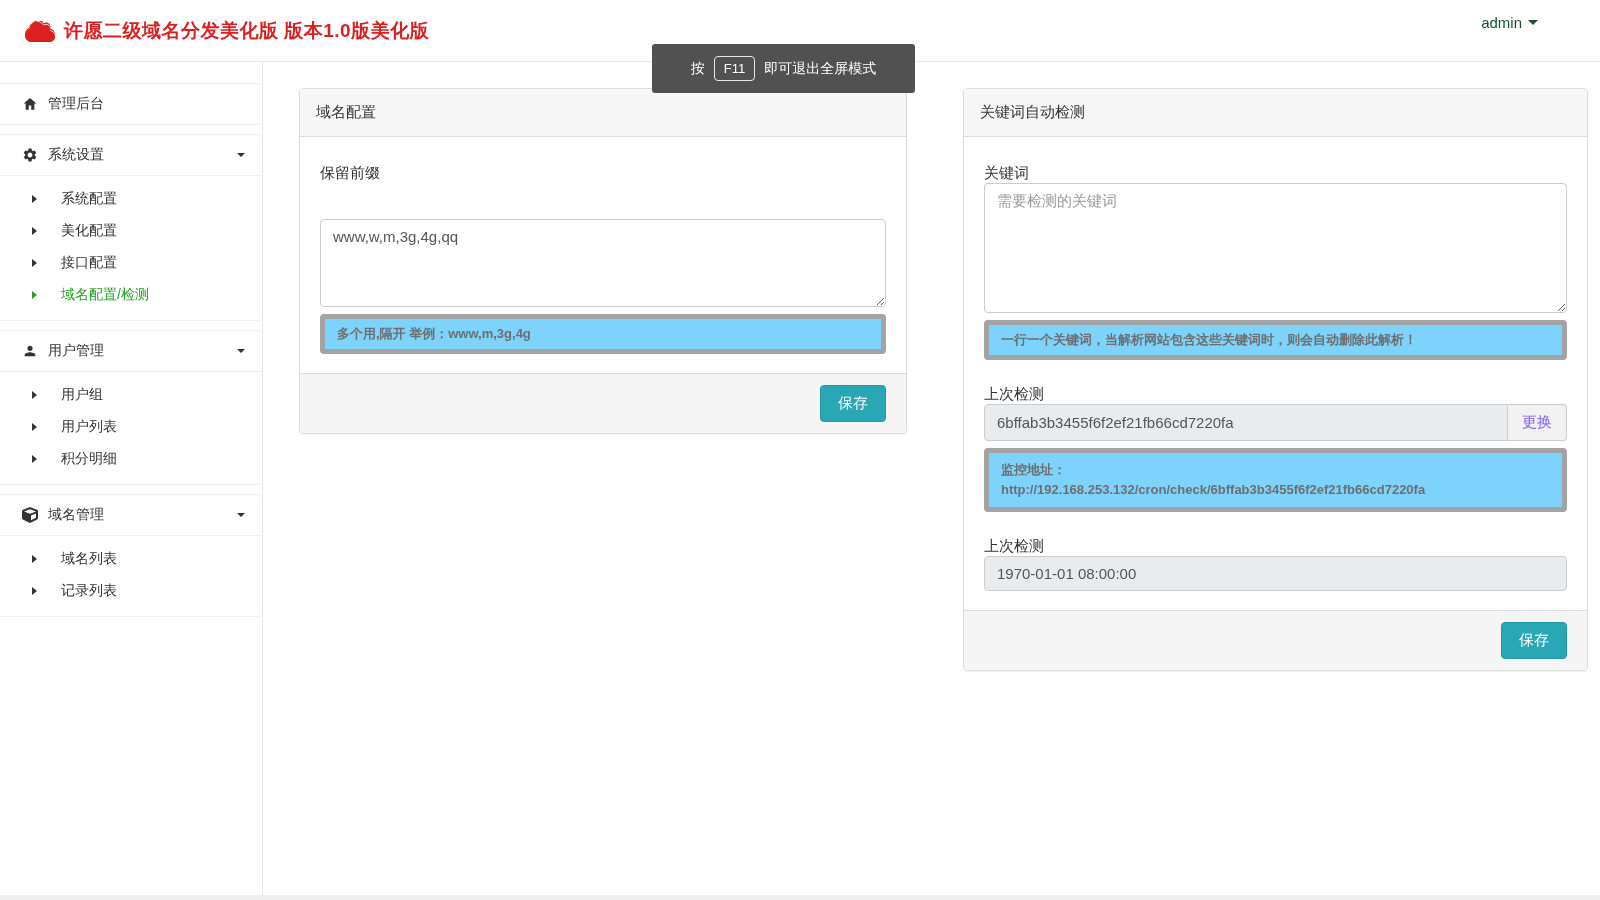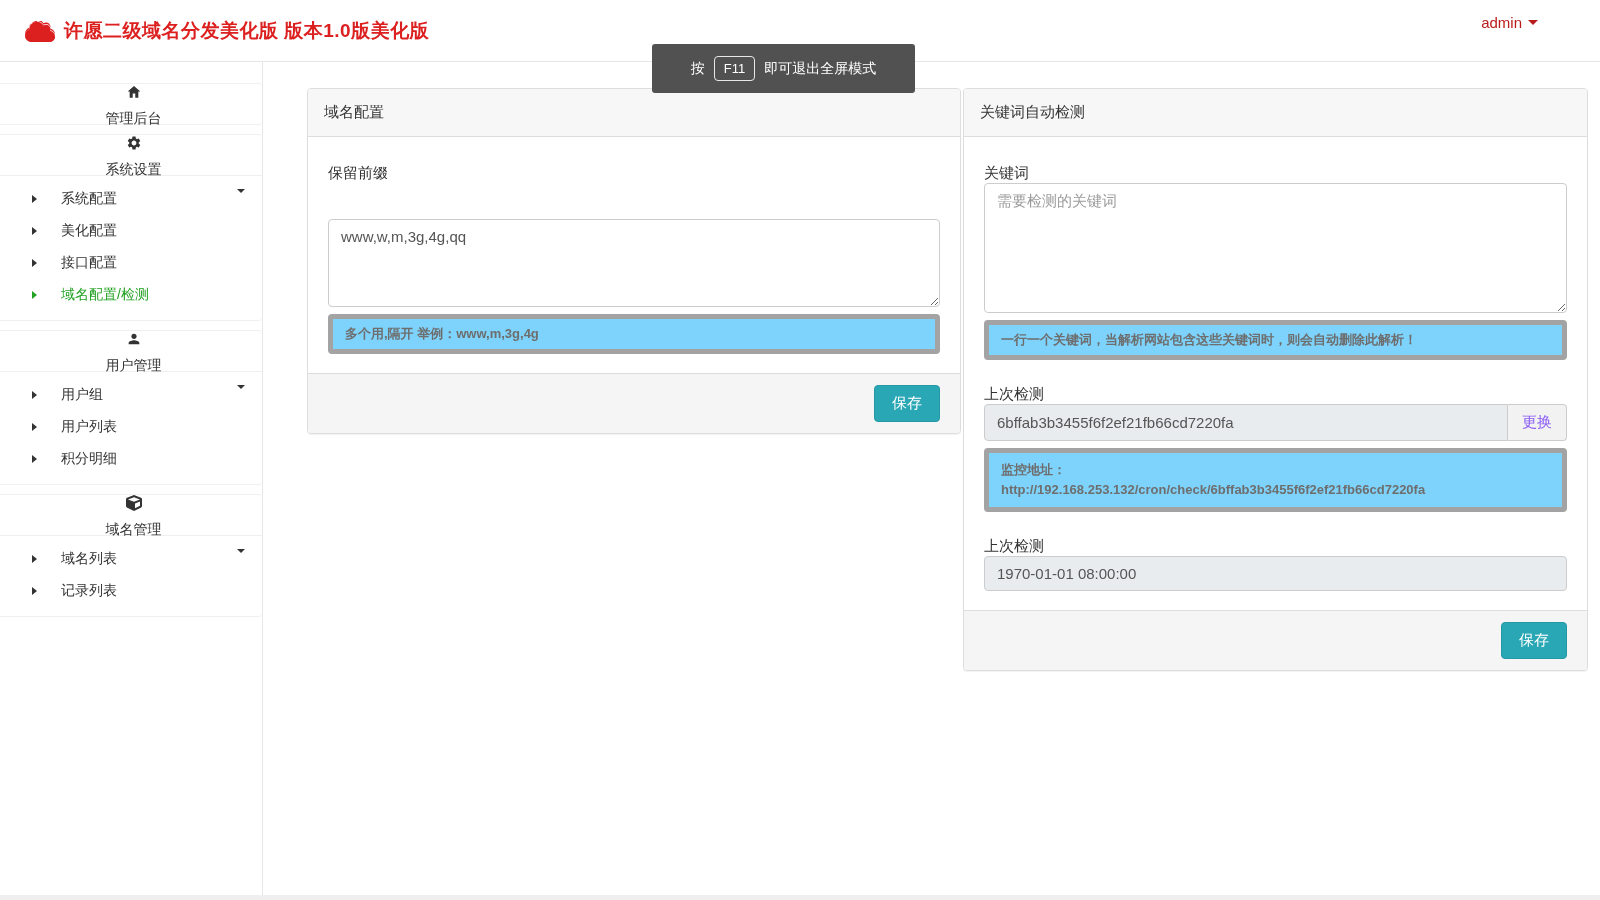--- a/index.html
+++ b/index.html
@@ -7,57 +7,57 @@
   body { font-family:"Liberation Sans","DejaVu Sans",sans-serif; background:#efefef; }
   .app { position:relative; width:1600px; height:895px; background:#ffffff; }
 
   
   .topbar { position:absolute; top:0; left:0; right:0; height:62px; background:#fff;
             border-bottom:1px solid #e7e7e7; z-index:5; }
   .brand { position:absolute; left:25px; top:0; height:62px; display:flex; align-items:center; gap:9px; }
   .brand svg { width:30px; height:21px; }
   .brand-text { font-size:19px; font-weight:bold; color:#dc1f1f; letter-spacing:0.5px; }
   .user-menu { position:absolute; right:62px; top:0; height:45px; display:flex; align-items:center;
-               gap:6px; color:#b91c1c; font-size:15px; cursor:pointer; }
+               gap:6px; color:#14532d; font-size:15px; cursor:pointer; }
   .caret-down { width:0; height:0; border-left:5px solid transparent; border-right:5px solid transparent;
                 border-top:5px solid currentColor; display:inline-block; }
 
   
   .fs-toast { position:absolute; left:652px; top:44px; width:263px; height:49px; z-index:9;
               background:rgba(74,74,74,0.96); border-radius:3px; color:#fff;
               display:flex; align-items:center; justify-content:center; gap:9px; font-size:14px; }
   .fs-key { border:1px solid #e8e8e8; border-radius:4px; padding:4px 9px; font-size:13px; color:#fff; }
 
   
   .sidebar { position:absolute; top:62px; left:0; bottom:0; width:263px; background:#fff;
              border-right:1px solid #e7e7e7; padding-top:21px; }
   .side-group { border-top:1px solid #f0f0f0; border-bottom:1px solid #f0f0f0;
                 border-radius:0 4px 4px 0; margin-bottom:9px; background:#fff; }
   .side-head { height:40px; display:flex; align-items:center; gap:10px; padding:0 17px 0 22px;
-               font-size:14px; color:#333; cursor:pointer;flex-direction:column; }
+               font-size:14px; color:#333; cursor:pointer; }
   .side-head svg { width:16px; height:16px; fill:#333; flex:0 0 auto; }
   .side-head .caret-down { margin-left:auto; border-left-width:4px; border-right-width:4px;
                            border-top-width:4px; color:#333; }
   .side-sub { border-top:1px solid #f0f0f0; padding:7px 0 9px 0; }
   .side-item { height:32px; display:flex; align-items:center; gap:24px; padding-left:32px;
                font-size:14px; color:#333; cursor:pointer; }
   .side-item .tri-right { width:0; height:0; border-top:4px solid transparent;
                           border-bottom:4px solid transparent; border-left:5px solid currentColor; }
   .side-item.active { color:#22a122; }
 
   
   .content { position:absolute; top:62px; left:263px; right:0; bottom:0; background:#fff; }
   .panel { position:absolute; background:#fff; border:1px solid #ddd; border-radius:4px;
            box-shadow:0 1px 1px rgba(0,0,0,0.05); }
   .panel-heading { background:#f7f7f7; border-bottom:1px solid #ddd; border-radius:3px 3px 0 0;
                    padding:14px 16px; font-size:15px; color:#333; }
   .panel-body { padding:19px 20px; }
   .panel-footer { background:#f5f5f5; border-top:1px solid #ddd; border-radius:0 0 3px 3px;
                   padding:11px 20px; text-align:right; }
-  .panel-left  { left:44px;  top:26px; width:654px; }
+  .panel-left  { left:36px;  top:26px; width:608px; }
   .panel-right { left:700px; top:26px; width:625px; }
 
   .form-row { display:flex;flex-direction:column; }
   .form-row + .form-row, .gap-top { margin-top:17px; }
   .ctl-label { width:148px; flex:0 0 auto; padding-top:8px; font-size:15px; color:#333; }
   .ctl { flex:1 1 auto; min-width:0; }
 
   textarea.input, input.input { width:100%; border:1px solid #ccc; border-radius:4px;
         padding:8px 12px; font-size:15px; color:#555; font-family:inherit; background:#fff; outline:none; }
   textarea.input { resize:vertical; display:block; }

